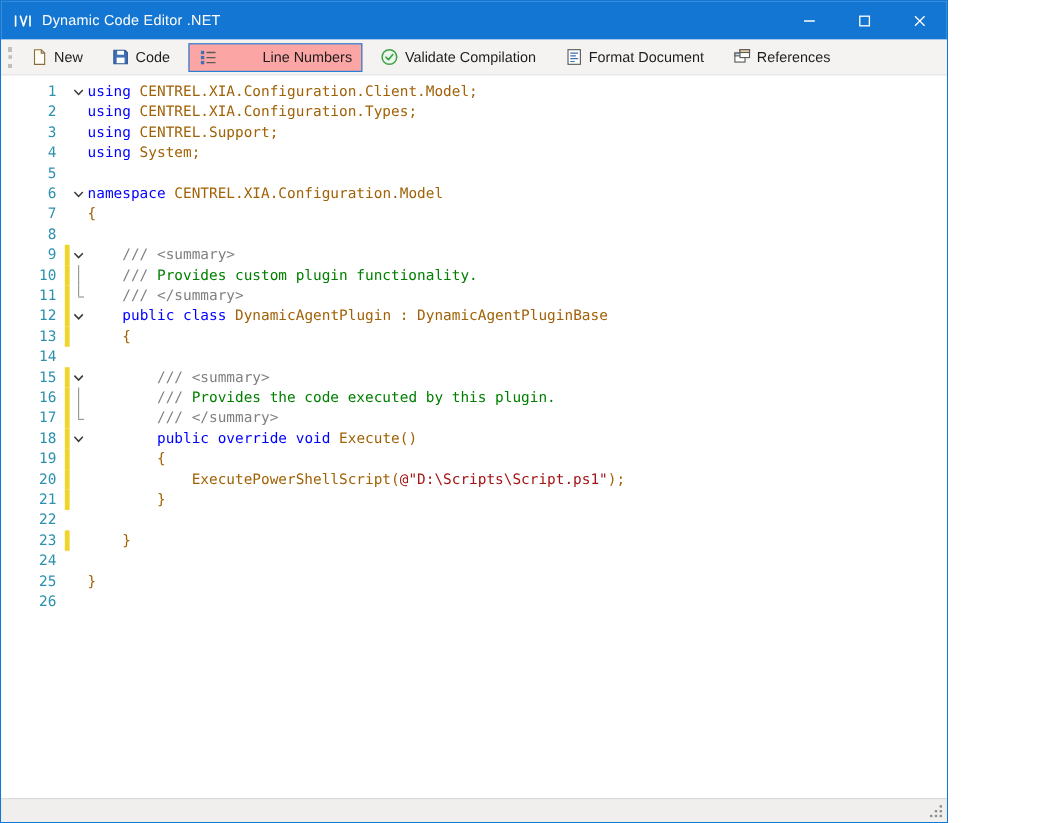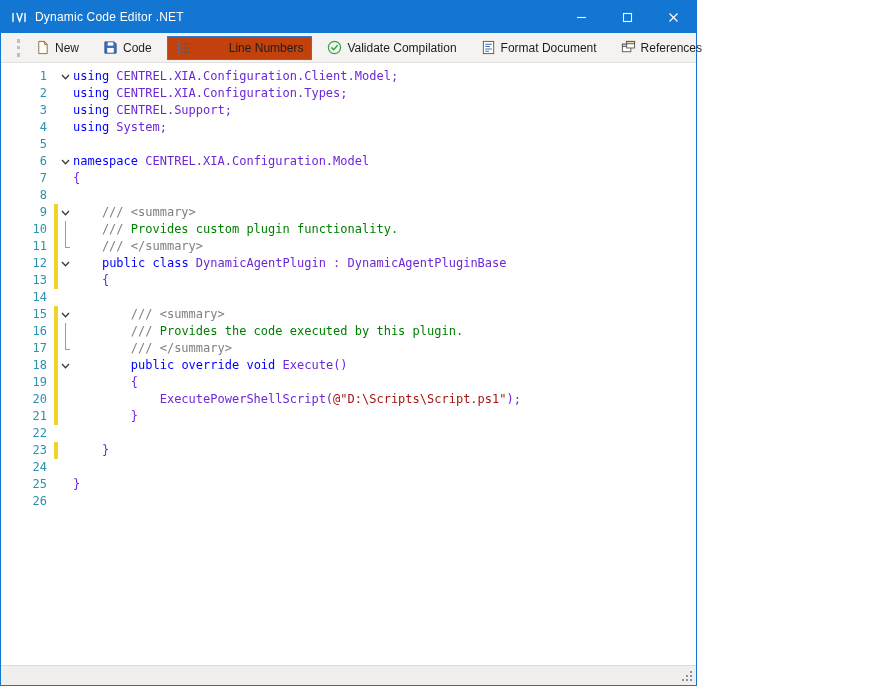--- a/index.html
+++ b/index.html
@@ -4,21 +4,21 @@
 <title>Dynamic Code Editor .NET</title>
 <style>
   * { margin:0; padding:0; box-sizing:border-box; }
   html,body { background:#ffffff; }
   body {
     width:879px; height:686px;
     font-family:"Liberation Sans", sans-serif;
     overflow:hidden;
   }
   .window {
-    width:697px; height:686px;
+    width:790px; height:686px;
     border:1px solid var(--accent,#1376d2);
     display:flex; flex-direction:column;
     background:#fff;
   }
   
   .titlebar {
     flex:0 0 32px; height:32px;
     background:var(--accent,#1376d2);
     display:flex; align-items:center;
     color:#fff;
@@ -31,37 +31,37 @@
     border:none; background:transparent; color:#fff;
     display:flex; align-items:center; justify-content:center;
     cursor:pointer;
   }
   
   .toolbar {
     flex:0 0 30px; height:30px;
     background:#f4f3f1;
     border-bottom:1px solid #e2e1df;
     display:flex; align-items:center;
-    padding:0 14px;
+    padding:0 4px;
   }
   .toolbar-grip {
     width:3px; height:18px;
     border-left:3px dotted #c0bfbd;
     margin:0 6px 0 2px;
   }
   .tb-btn {
     display:flex; align-items:center; gap:5px;
     height:24px; padding:0 8px; margin-right:6px;
     border:1px solid transparent;
     background:transparent;
     font-family:"Liberation Sans", sans-serif;
     font-size:12px; color:#1e1e1e;
     cursor:pointer; white-space:nowrap;
   }
-  .tb-btn.active { border-color:#2a7fd4; background:#c2410c;gap:38px; }
+  .tb-btn.active { border-color:#2a7fd4; background:#fca5a5;gap:38px; }
   .tb-icon { display:flex; align-items:center; }
   
   .editor {
     flex:1 1 auto; overflow:hidden;
     background:#fff;
     padding-top:5px;
     cursor:text;
   }
   .line { display:flex; height:17px; }
   .ln {
@@ -89,21 +89,21 @@
   .fold.end::after {
     content:""; position:absolute; left:7px; top:9px;
     width:5px; height:1px; background:#9a9a9a;
   }
   .code {
     white-space:pre;
     font:12px/17px "DejaVu Sans Mono", monospace;
     color:#000;
   }
   .tok-k { color:var(--keyword,#0000ff); }
-  .tok-p { color:#6d28d9; }
+  .tok-p { color:#a16207; }
   .tok-c { color:var(--comment,#008000);text-align:right; }
   .tok-g { color:var(--docGray,#808080); }
   .tok-s { color:var(--string,#a31515); }
   
   .statusbar {
     flex:0 0 20px; height:20px;
     background:#f0efed;
     border-top:1px solid #dcdbd9;
     position:relative;
   }

